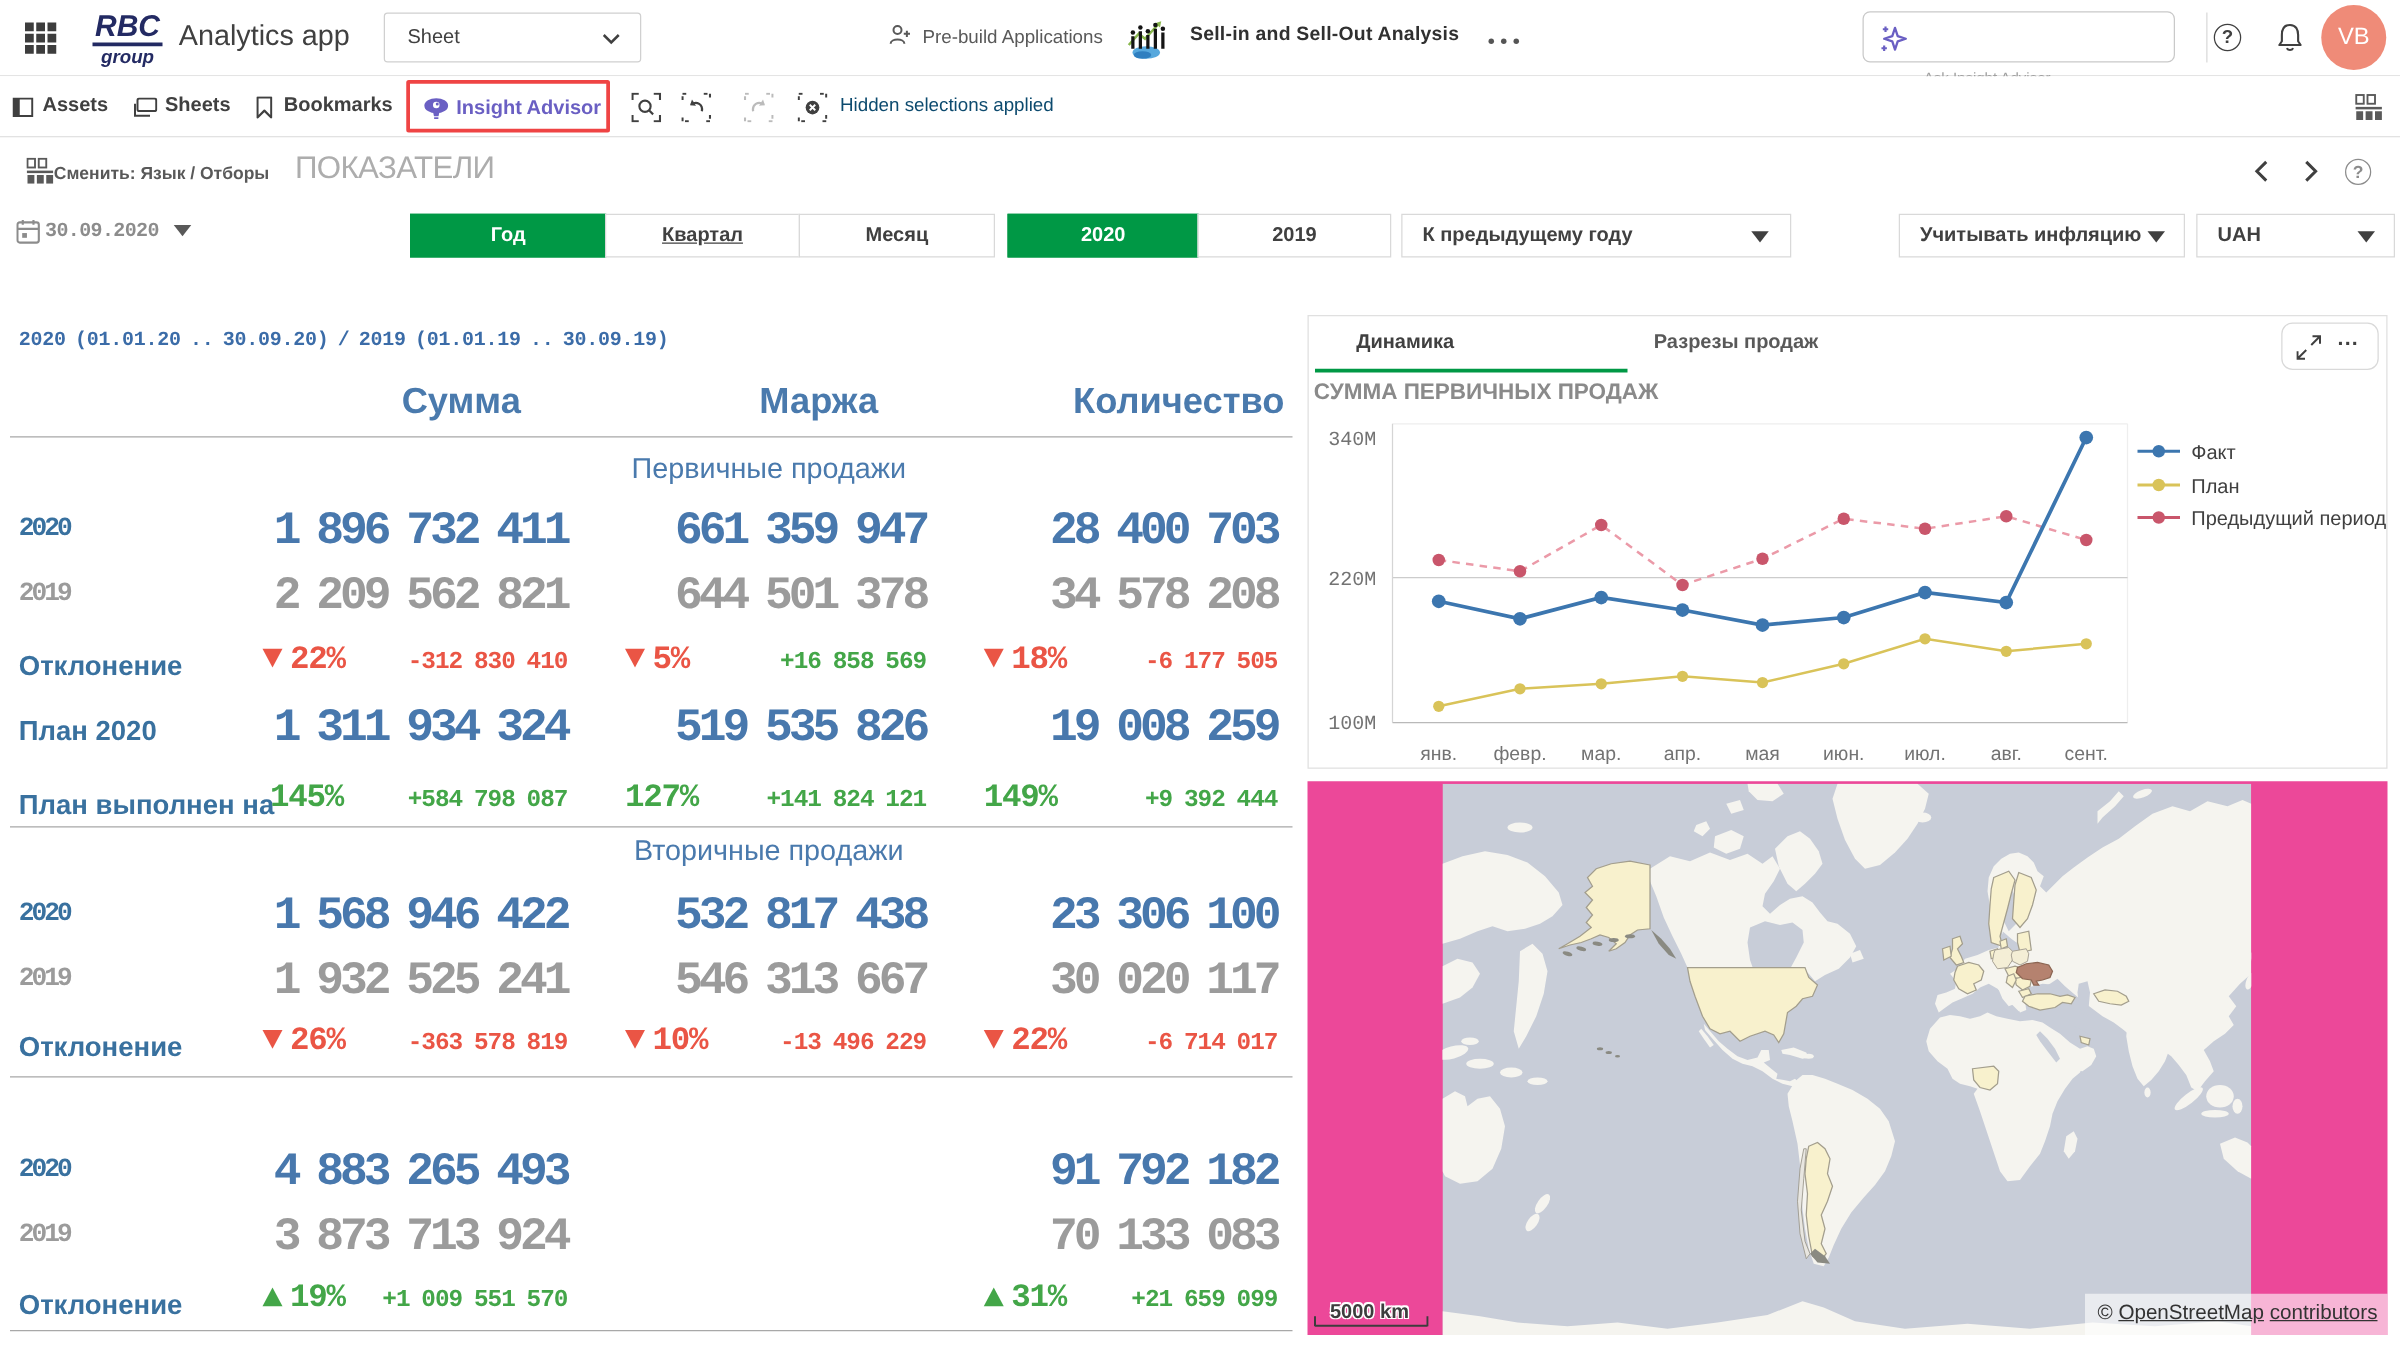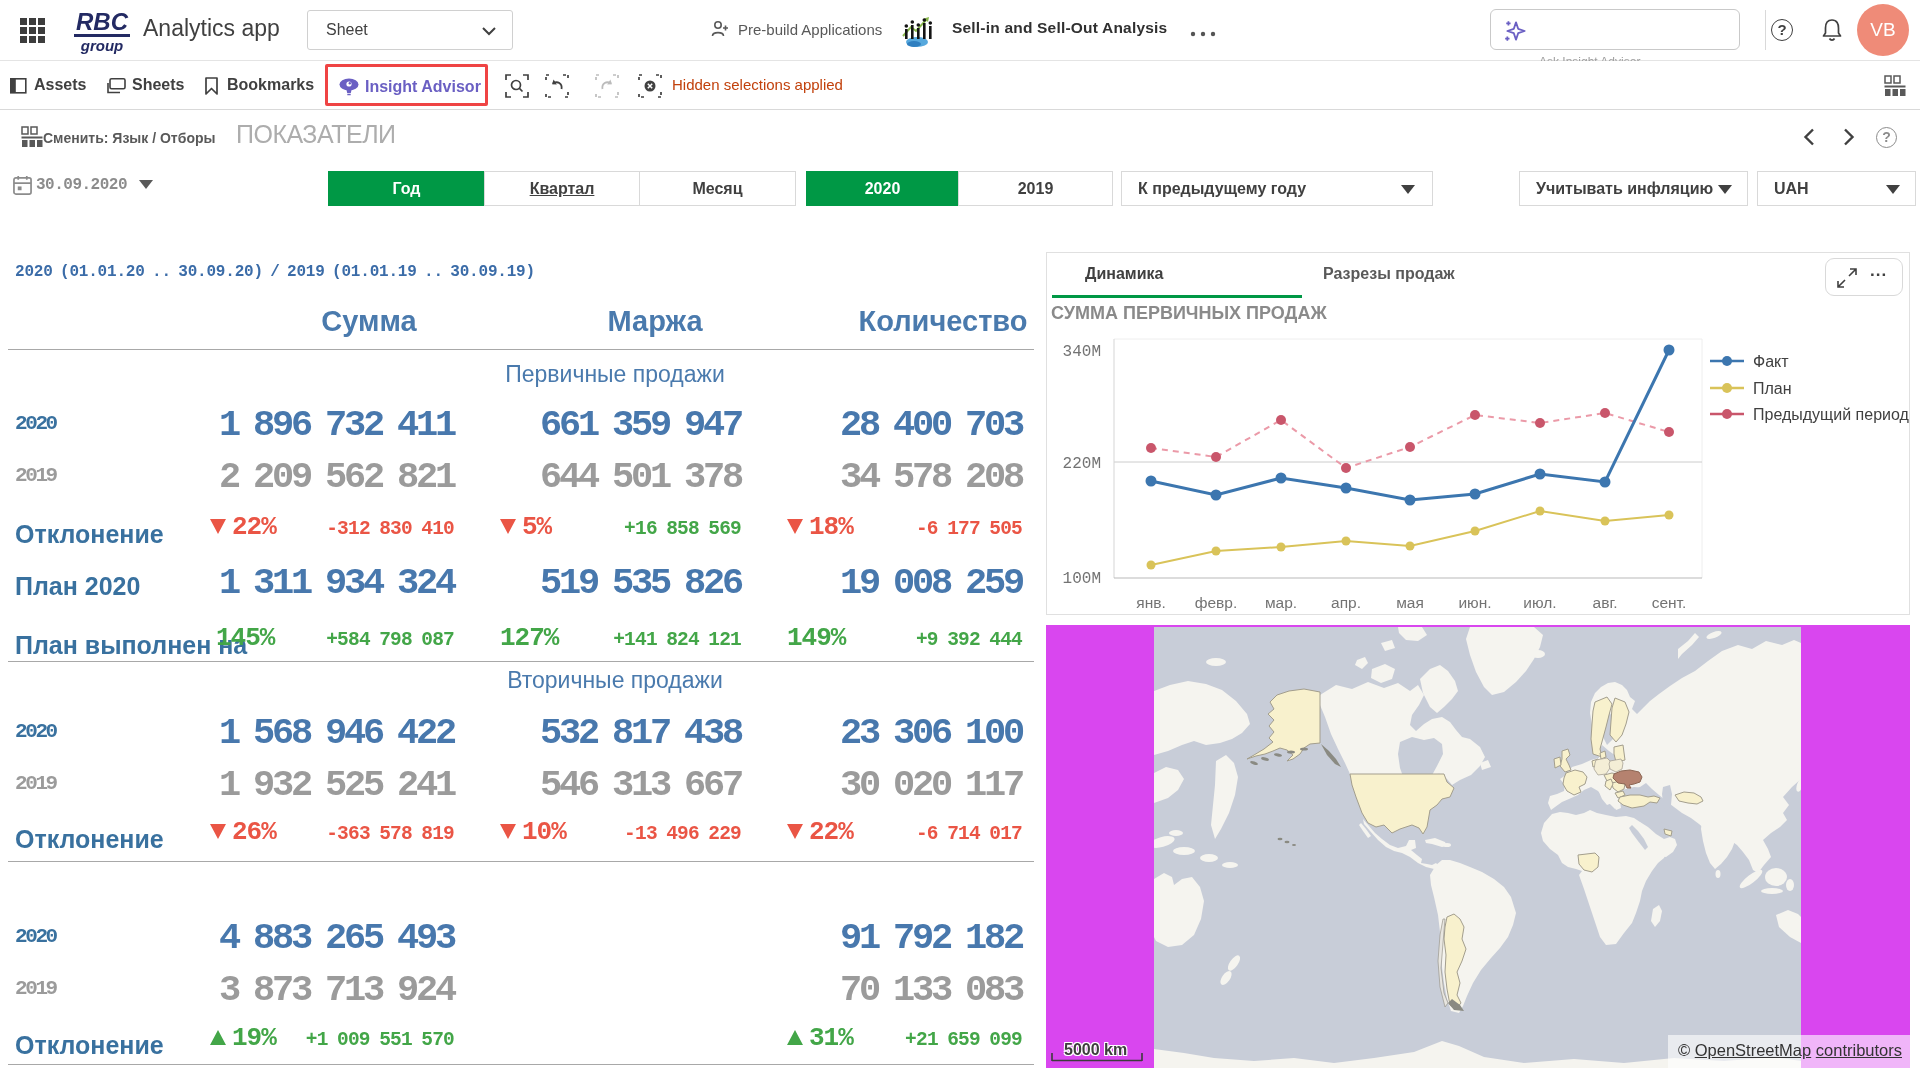--- a/index.html
+++ b/index.html
@@ -34,21 +34,21 @@
   background:#ef8b78; color:#fff; font-size:19px; text-align:center; line-height:52px; }
 
 #tbar { position:absolute; left:0; top:61px; width:1920px; height:49px; background:#fff;
   border-bottom:1px solid #d9d9d9; }
 .tbitem { position:absolute; top:0; height:48px; line-height:48px; font-size:16px;
   font-weight:bold; color:#404040; }
 #iabtn { position:absolute; left:325px; top:3px; width:163px; height:42px;
   border:3px solid #ef4444; border-radius:2px; color:#6a5fc3; font-size:16px; font-weight:bold;
   line-height:40px; padding-left:37px; }
 #hiddensel { position:absolute; left:672px; top:0; height:48px; line-height:48px;
-  font-size:15px; color:#c2410c; }
+  font-size:15px; color:#0c4a6e; }
 
 #trow { position:absolute; left:0; top:110px; width:1920px; height:56px; background:#fff; }
 #chtitle { position:absolute; left:43px; top:20px; font-size:14px; font-weight:bold; color:#595959; }
 #bigtitle { position:absolute; left:236px; top:10px; font-size:25px; color:#adadad; letter-spacing:-0.5px; }
 
 .fbtn { position:absolute; top:171px; height:35px; border:1px solid #d9d9d9; background:#fff;
   font-size:16px; font-weight:bold; color:#404040; text-align:center; line-height:33px; }
 .fbtn.green { background:#009845; color:#fff; border-color:#009845; }
 .fdrop { position:absolute; top:171px; height:35px; border:1px solid #d9d9d9; background:#fff;
   font-size:16px; font-weight:bold; color:#404040; line-height:33px; padding-left:16px; }
@@ -56,42 +56,42 @@
   border-right:7px solid transparent; border-top:9px solid #404040; }
 #datebox { position:absolute; left:36px; top:176px; font-family:"Liberation Mono", monospace;
   font-size:16px; font-weight:bold; color:#8c8c8c; letter-spacing:-0.5px; }
 
 #kpi { position:absolute; left:0px; top:248px; width:1035px; height:832px; background:#fff; }
 .mono { font-family:"Liberation Mono", monospace; }
 .ksub.mono { font-size:19.5px; }
 .kline { position:absolute; left:8px; width:1026px; height:0; border-top:1px solid #a8a8a8; }
 .khead { position:absolute; font-size:29px; font-weight:bold; color:#4a7aad; }
 .ksec  { position:absolute; width:1026px; text-align:center; font-size:23px; font-weight:normal; color:#4a7aad; }
-.klab  { position:absolute; left:15px; font-size:25px; font-weight:bold; color:#39719f; }
+.klab  { position:absolute; left:15px; font-size:22px; font-weight:bold; color:#39719f; }
 .kyear { font-size:21px !important; letter-spacing:-2.4px; }
 .kbig  { position:absolute; font-size:37px; font-weight:bold; letter-spacing:-3.2px; word-spacing:-4px; text-align:right; line-height:1.05; }
 .kblue { color:#4878ad; }
 .kgrey { color:#9b9b9b; }
 .kpct  { position:absolute; font-size:26px; font-weight:bold; letter-spacing:-1px; line-height:1.05;}
 .ksub  { position:absolute; font-size:19.5px; font-weight:bold; text-align:right; letter-spacing:-0.8px; word-spacing:-1.5px; }
 .red   { color:#ea5545; }
 .grn   { color:#43a648; }
 .tdn { display:inline-block; width:0; height:0; border-left:8.5px solid transparent;
   border-right:8.5px solid transparent; border-top:15px solid #ea5545; margin-right:6px; }
 .tup { display:inline-block; width:0; height:0; border-left:8.5px solid transparent;
   border-right:8.5px solid transparent; border-bottom:15px solid #43a648; margin-right:6px; }
 
 #chartpanel { position:absolute; left:1046px; top:252px; width:864px; height:363px;
   background:#fff; border:1px solid #e0e0e0; }
 #chartpanel .tab { position:absolute; top:12px; font-size:16px; font-weight:bold; color:#595959; }
 #ctitle { position:absolute; left:4px; top:50px; font-size:18px; font-weight:bold; color:#8a8a8a; letter-spacing:0px;}
 #cpill { position:absolute; left:778px; top:5px; width:78px; height:38px; border:1px solid #d9d9d9;
   border-radius:9px; background:#fff; }
 
-#mappanel { position:absolute; left:1046px; top:625px; width:864px; height:443px; background:#d946ef; }
+#mappanel { position:absolute; left:1046px; top:625px; width:864px; height:443px; background:#ec4899; }
 #maptile { position:absolute; left:108px; top:2px; width:647px; height:441px; }
 #scalebar { position:absolute; left:5px; top:416px; width:92px; height:21px; }
 #attrib { position:absolute; right:0px; top:410px; height:33px; background:rgba(255,255,255,0.6);
   font-size:16.5px; color:#333; padding:6px 8px 0 10px; }
 #attrib span { text-decoration:underline;text-align:right; }
 </style>
 </head>
 <body>
 
 <div id="hdr">

